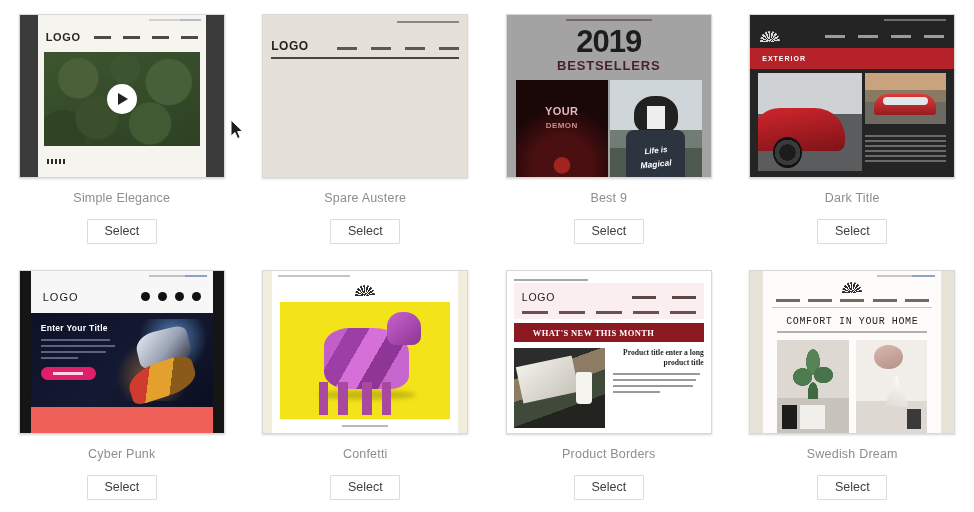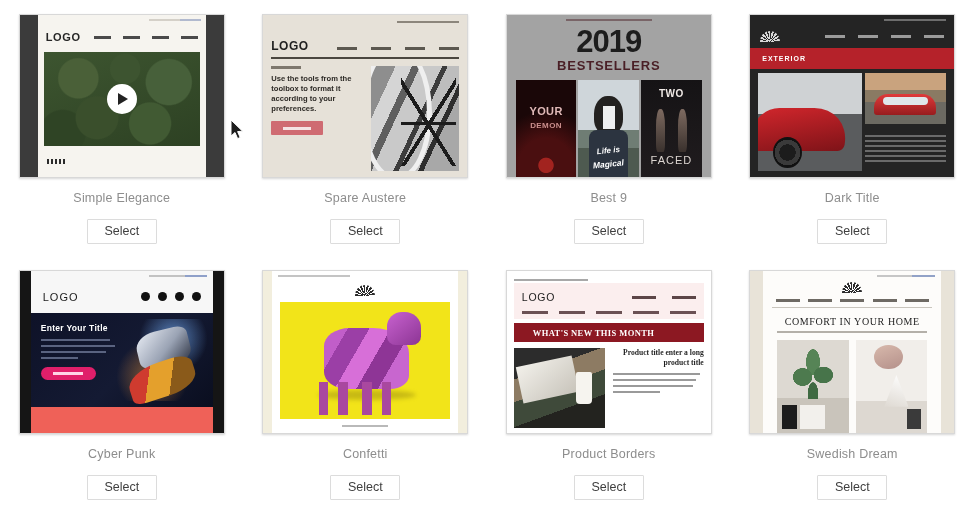--- a/index.html
+++ b/index.html
@@ -257,21 +257,21 @@
   
   .sd-wrap { position:absolute; inset:0; background:#e8e3d8; display:flex; }
   .sd-side { width:13px; flex:none; background:#e8e3d8; }
   .sd-page { flex:1; background:#fdfcfa; display:flex; flex-direction:column; align-items:center; }
   .sd-topline { align-self:flex-end; height:9px; display:flex; align-items:center; padding-right:6px; }
   .sd-topline i { display:block; width:58px; height:2px; background:linear-gradient(90deg,#c6c6c6 60%,#92a2c7 60%); }
   .sd-logo { margin-top:2px; }
   .sd-nav { margin-top:6px; width:86%; display:flex; justify-content:space-between; }
   .sd-nav i { display:block; width:24px; height:2.5px; background:#6e6a64; }
   .sd-rule { margin-top:5px; width:90%; height:1px; background:#c9c5bd; }
-  .sd-h { margin-top:8px; font-size:10px; letter-spacing:.6px; color:#242424; font-family:Liberation Serif, serif; }
+  .sd-h { margin-top:8px; font-size:10px; letter-spacing:.6px; color:#242424; font-family:Liberation Mono, monospace; }
   .sd-sub { margin-top:4px; width:84%; height:2px; background:#b4b0a9; }
   .sd-imgs { margin-top:7px; width:84%; flex:1; display:flex; gap:7px; }
   .sd-i1 { flex:1; position:relative; overflow:hidden; background:linear-gradient(180deg,#ddd9d2 0 62%, #c9c4bb 62% 100%); }
   .sd-i1::before { content:""; position:absolute; left:22%; top:10%; width:56%; height:54%;
       background:
         radial-gradient(ellipse at 50% 90%, #3f6a42 0 18%, transparent 19%),
         radial-gradient(ellipse at 24% 56%, #4d7a4e 0 22%, transparent 23%),
         radial-gradient(ellipse at 76% 52%, #47744a 0 22%, transparent 23%),
         radial-gradient(ellipse at 50% 26%, #568456 0 24%, transparent 25%); }
   .sd-i1::after { content:""; position:absolute; left:32%; bottom:4%; width:34%; height:26%; background:#f2f0ec; }
@@ -334,30 +334,20 @@
           <div class="sa-nav">
             <div class="sa-logo">LOGO</div>
             <div class="sa-links">
                 <i></i>
                 <i></i>
                 <i></i>
                 <i></i>
               </div>
           </div>
           <div class="sa-rule"></div>
-          <div class="sa-body">
-            <div class="sa-left">
-              <div class="sa-eyebrow"></div>
-              <div class="sa-text">Use the tools from the toolbox to format it according to your preferences.</div>
-              <div class="sa-btn">
-                  <i></i>
-                </div>
-            </div>
-            <div class="sa-img"></div>
-          </div>
         </div>
       </div>
     </div>
     <div class="template-name">Spare Austere</div>
     <div class="select-button">Select</div>
   </div>
 
   <div class="template-card">
     <div class="thumb-frame">
       <div class="thumb-inner">
@@ -369,26 +359,20 @@
           <div class="b9-sub">BESTSELLERS</div>
           <div class="b9-covers">
             <div class="b9-c b9-c1">
               <div class="t1">YOUR</div>
               <div class="t2">DEMON</div>
             </div>
             <div class="b9-c b9-c2">
               <div class="card"></div>
               <div class="t1">Life is</div>
               <div class="t2">Magical</div>
-            </div>
-            <div class="b9-c b9-c3">
-              <div class="arm l"></div>
-                <div class="arm r"></div>
-              <div class="t1">TWO</div>
-              <div class="t2">FACED</div>
             </div>
           </div>
         </div>
       </div>
     </div>
     <div class="template-name">Best 9</div>
     <div class="select-button">Select</div>
   </div>
 
   <div class="template-card">

